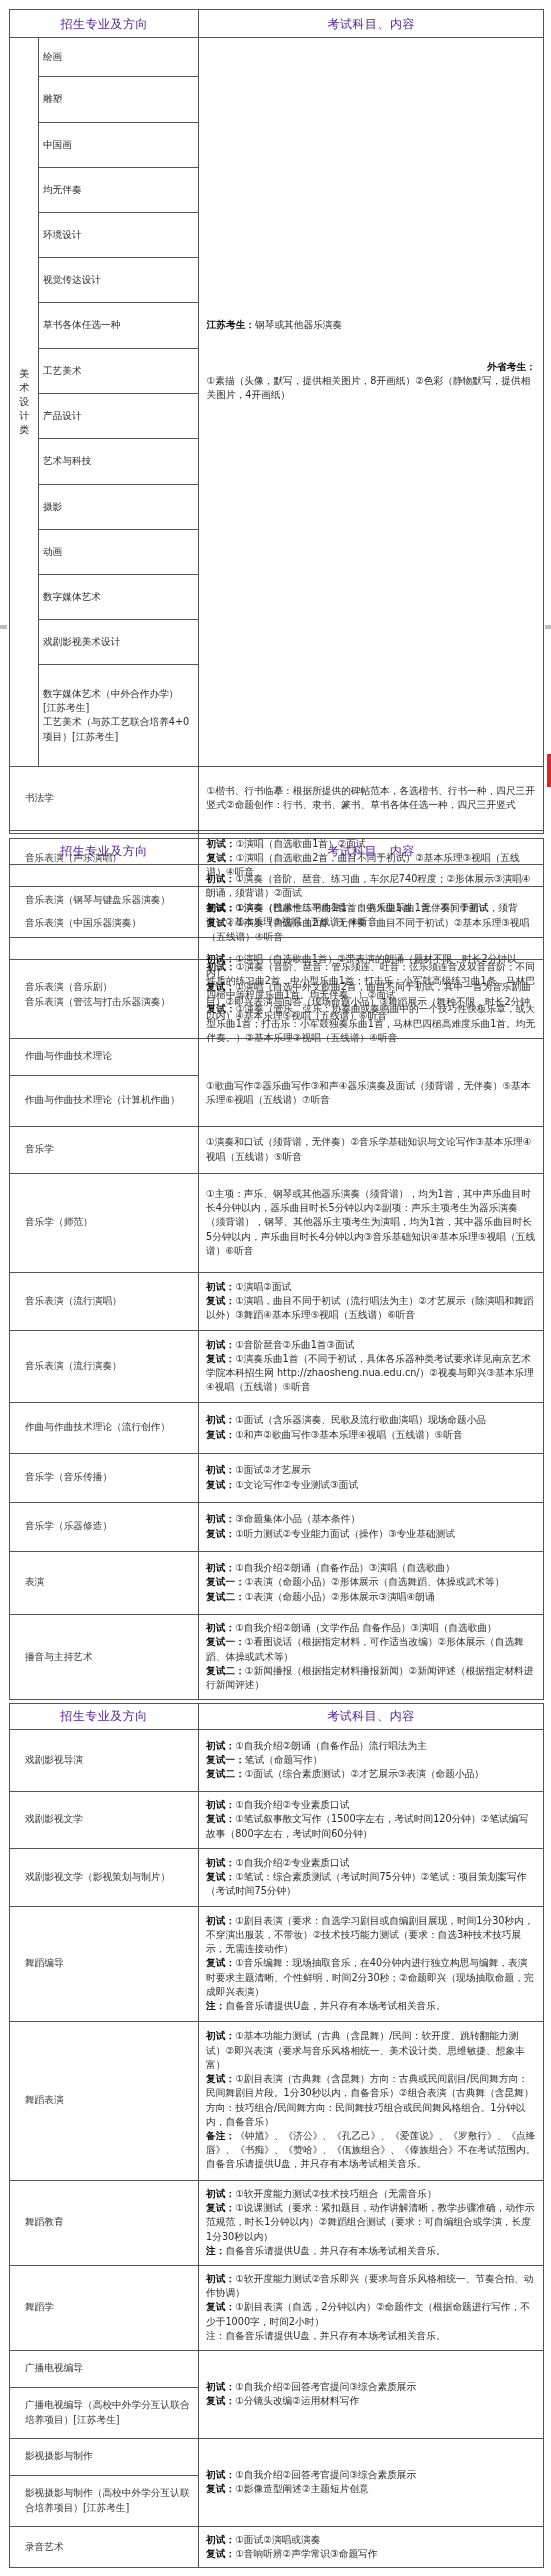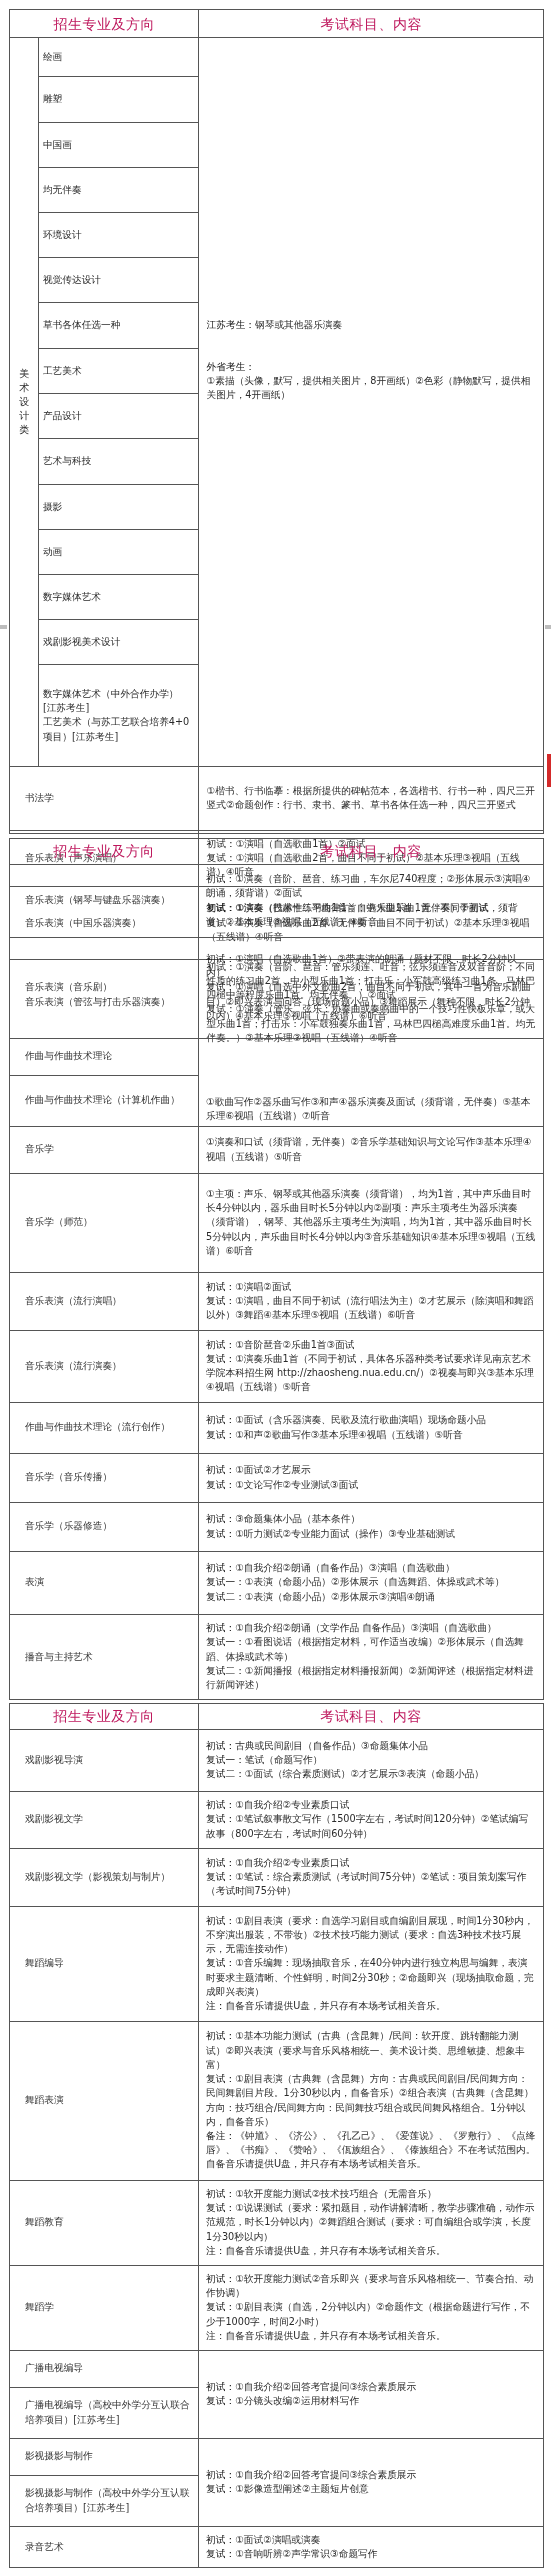--- a/index.html
+++ b/index.html
@@ -21,29 +21,29 @@
     padding: 0 6.4px 0 6.4px;
     font-size: 9.7px;
     line-height: 14.2px;
     font-weight: normal;
     word-break: break-all;
   }
   tr:first-child th { border-top: none; }
   td:first-child, th:first-child { border-left: none; }
   td:last-child, th:last-child { border-right: none; }
   tr:last-child td { border-bottom: none; }
-  th { font-size: 14px; color: #be185d; letter-spacing: 0.5px; }
+  th { font-size: 12px; color: #4c1d95; letter-spacing: 0.5px; }
   .major { color: #333; padding-left: 14.7px; }
   .sub-major { padding-left: 3.7px; }
   .vert {
     width: 27.6px; padding: 0; text-align: center;
     font-size: 10px; line-height: 13.8px;
   }
   .content { padding-left: 7.4px; padding-right: 7.4px; }
-  .lbl { font-weight: normal; color: #111; }
+  .lbl { font-weight: bold; color: #111; text-align: right; }
   .line { display: block; }
   .edge-mark {
     position: absolute; background: #bdbdbd;
   }
   .red-mark {
     position: absolute; right: 0; top: 754px; width: 5.5px; height: 33px;
     background: #d42a2a;
   }
 </style>
 </head>
@@ -175,21 +175,21 @@
   </tr>
   <tr style="height:101px">
     <td class="major">音乐表演（音乐剧）</td>
     <td class="content">
       <span class="line"><span class="lbl">初试：</span><span>①演唱（自选歌曲1首）②带表演的朗诵（题材不限，时长2分钟以内）</span></span>
       <span class="line"><span class="lbl">复试：</span><span>①演唱（自选中外文歌曲2首，曲目不同于初试，其中一首为音乐剧曲目）②即兴表演与问答（现场命题小品）③舞蹈展示（舞种不限，时长2分钟以内）④基本乐理⑤视唱（五线谱）⑥听音</span></span>
     </td>
   </tr>
   <tr style="height:37px">
     <td class="major">作曲与作曲技术理论</td>
-    <td rowspan="2" class="content" style="vertical-align:top;padding-top:56px;">
+    <td rowspan="2" class="content" style="vertical-align:top;padding-top:40px;">
       <span class="line">①歌曲写作②器乐曲写作③和声④器乐演奏及面试（须背谱，无伴奏）⑤基本乐理⑥视唱（五线谱）⑦听音</span>
     </td>
   </tr>
   <tr style="height:51px">
     <td class="major">作曲与作曲技术理论（计算机作曲）</td>
   </tr>
   <tr style="height:47px">
     <td class="major">音乐学</td>
     <td class="content">
       <span class="line">①演奏和口试（须背谱，无伴奏）②音乐学基础知识与文论写作③基本乐理④视唱（五线谱）⑤听音</span>
@@ -263,21 +263,21 @@
         <col>
       </colgroup>
   <tbody>
         <tr style="height:25px">
     <th>招生专业及方向</th>
     <th>考试科目、内容</th>
   </tr>
   <tr style="height:62px">
     <td class="major">戏剧影视导演</td>
     <td class="content">
-      <span class="line"><span class="lbl">初试：</span><span>古典或民间剧目（自备作品）③命题集体小品</span></span>
+      <span class="line"><span class="lbl">初试：</span><span>①自我介绍②朗诵（自备作品）流行唱法为主</span></span>
       <span class="line"><span class="lbl">复试一：</span><span>笔试（命题写作）</span></span>
       <span class="line"><span class="lbl">复试二：</span><span>①面试（综合素质测试）②才艺展示③表演（命题小品）</span></span>
     </td>
   </tr>
   <tr style="height:57px">
     <td class="major">戏剧影视文学</td>
     <td class="content">
       <span class="line"><span class="lbl">初试：</span><span>①自我介绍②专业素质口试</span></span>
       <span class="line"><span class="lbl">复试：</span><span>①笔试叙事散文写作（1500字左右，考试时间120分钟）②笔试编写故事（800字左右，考试时间60分钟）</span></span>
     </td>

